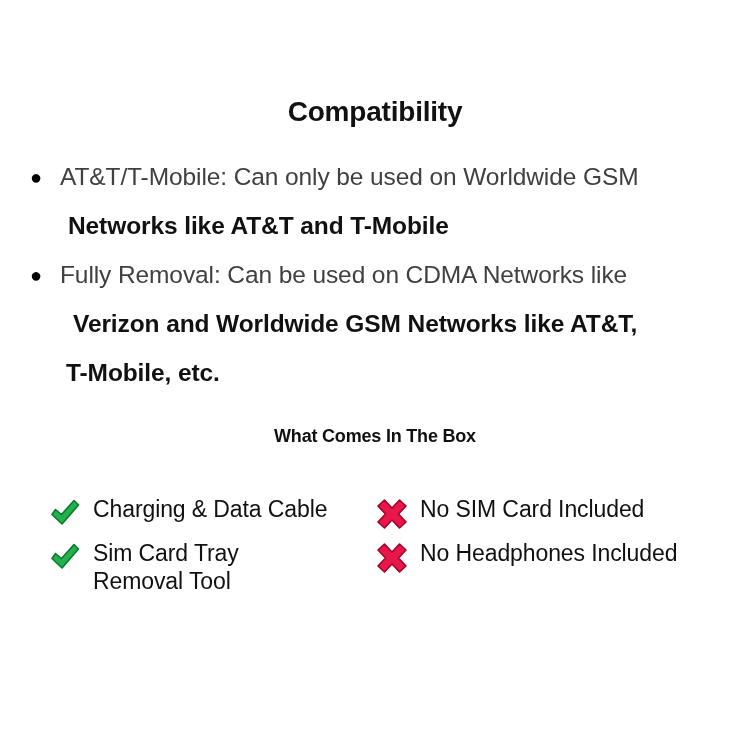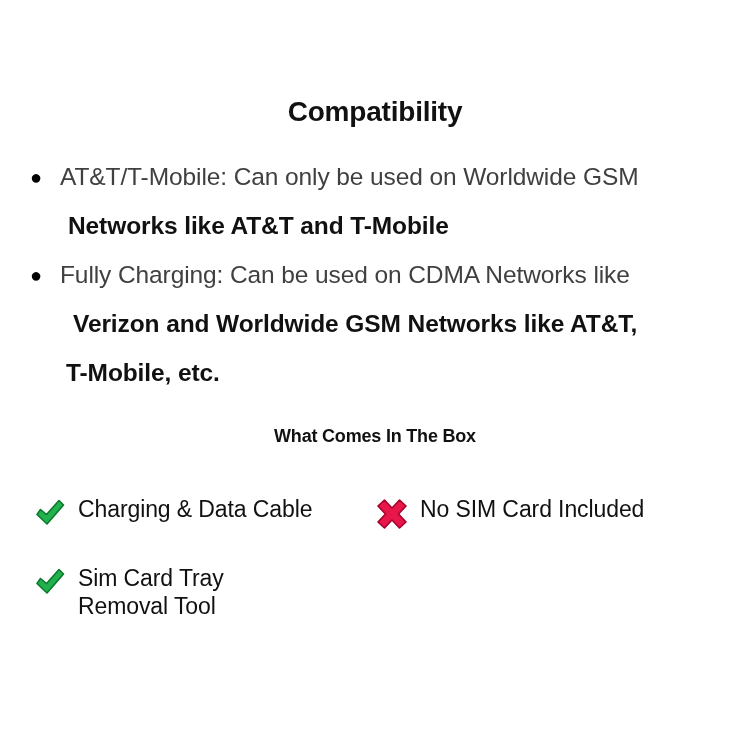--- a/index.html
+++ b/index.html
@@ -139,33 +139,33 @@
       <div class="bullet-row">
         <span class="bullet-dot">●</span>
         <span class="bullet-lead">AT&amp;T/T-Mobile: Can only be used on Worldwide GSM</span>
       </div>
       <div class="cont-line indent-a">Networks like AT&amp;T and T-Mobile</div>
     </div>
 
     <div class="bullet-item">
       <div class="bullet-row">
         <span class="bullet-dot">●</span>
-        <span class="bullet-lead">Fully Charging: Can be used on CDMA Networks like</span>
+        <span class="bullet-lead">Fully Removal: Can be used on CDMA Networks like</span>
       </div>
       <div class="cont-line indent-b">Verizon and Worldwide GSM Networks like AT&amp;T,</div>
       <div class="cont-line indent-c">T-Mobile, etc.</div>
     </div>
 
   </div>
 
   <div class="section-title" id="box-title">What Comes In The Box</div>
 
   <div id="box-contents" style="display: block;">
 
-    <div class="box-col left" style="position: absolute; left: 9px; top: 0px; width: 340px; gap: 25px;">
+    <div class="box-col left" style="position: absolute; left: 24px; top: 0px; width: 340px;">
 
       <div class="box-row">
         <span class="box-icon">
           <svg width="34" height="34" viewBox="0 0 34 34">
             <path d="M4 17.5 L7.5 12.5 L13.5 17.5 L26 3.5 L30.5 8 L14 27 Z" fill="#22b14c" stroke="#0b7a2e" stroke-width="1.6" stroke-linejoin="round"></path>
           </svg>
         </span>
         <span class="box-label">Charging &amp; Data Cable</span>
       </div>
 
@@ -185,18 +185,26 @@
 
       <div class="box-row">
         <span class="box-icon">
           <svg width="34" height="34" viewBox="0 0 34 34">
             <path d="M9.5 3 L17 11 L24.5 3 L31 9 L23.5 17 L31 25 L24.5 31 L17 23 L9.5 31 L3 25 L10.5 17 L3 9 Z" fill="#e8174a" stroke="#a8002e" stroke-width="1.6" stroke-linejoin="round"></path>
           </svg>
         </span>
         <span class="box-label">No SIM Card Included</span>
       </div>
 
+      <div class="box-row">
+        <span class="box-icon">
+          <svg width="34" height="34" viewBox="0 0 34 34">
+            <path d="M9.5 3 L17 11 L24.5 3 L31 9 L23.5 17 L31 25 L24.5 31 L17 23 L9.5 31 L3 25 L10.5 17 L3 9 Z" fill="#e8174a" stroke="#a8002e" stroke-width="1.6" stroke-linejoin="round"></path>
+          </svg>
+        </span>
+        <span class="box-label">No Headphones Included</span>
+      </div>
 
     </div>
 
   </div>
 
 </div>
 
 </body></html>

